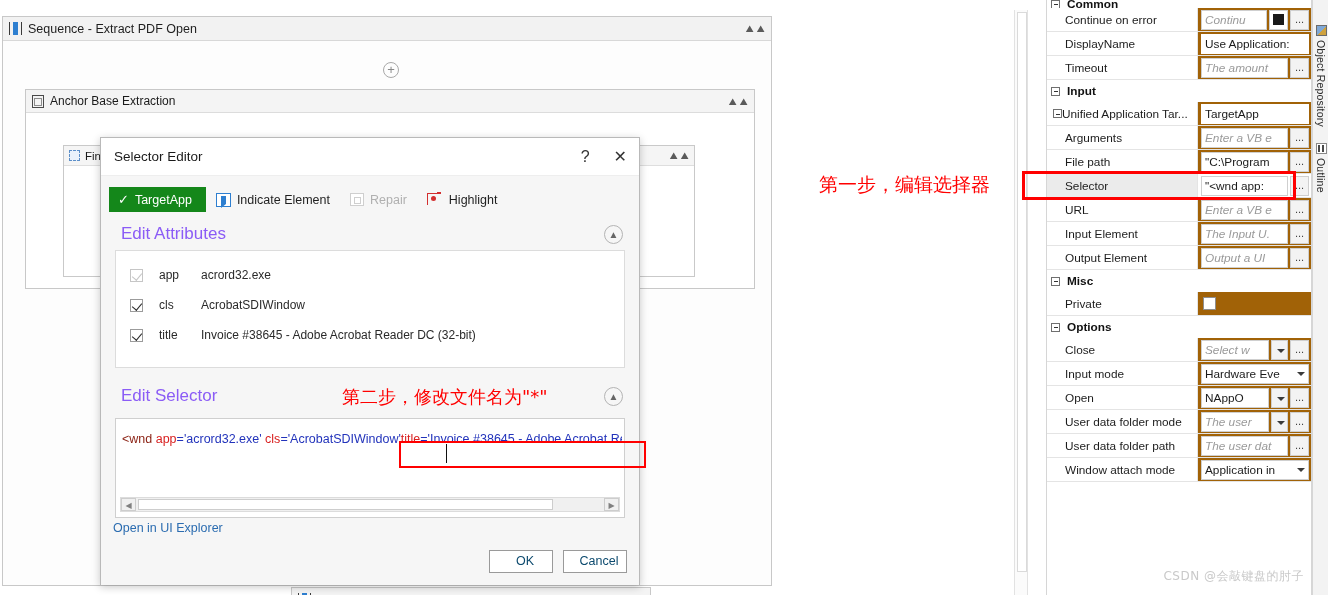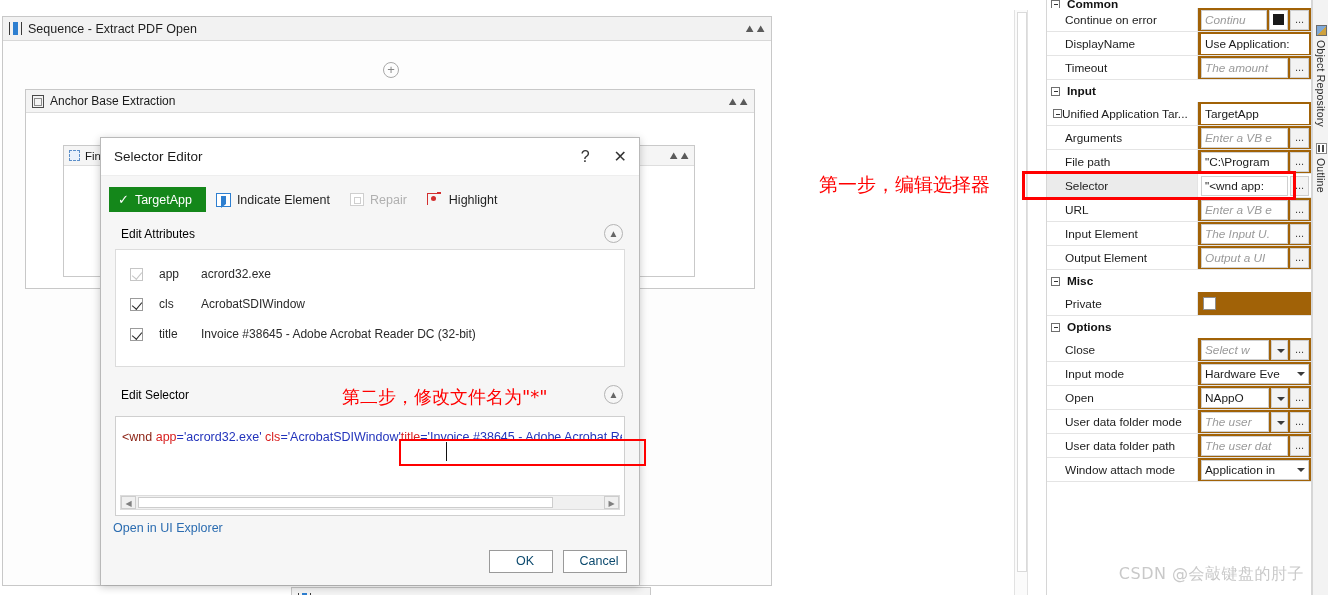--- a/index.html
+++ b/index.html
@@ -148,21 +148,21 @@
   }
   .ic-highlight { width: 16px; height: 14px; position: relative; }
   .ic-highlight i { position: absolute; left: 4px; top: 3px; width: 5px; height: 5px; background: #d32f2f; border-radius: 50%; }
   .ic-highlight b { position: absolute; left: 0; top: 0; width: 13px; height: 12px;
      border-top: 1.4px solid #d32f2f; border-left: 1.4px solid #d32f2f; }
   .ic-highlight b:after { content:""; position:absolute; right:-1.4px; top:-1.4px; width:4px; height:1.4px; background:#d32f2f; }
 
   .section-head {
     display: flex; align-items: center; padding: 12px 16px 6px 20px;
   }
-  .section-head .st { font-size: 12px; color: #000000; }
+  .section-head .st { font-size: 17px; color: #8b5cf6; }
   .collapse-circle {
     margin-left: auto; width: 19px; height: 19px; border-radius: 50%;
     border: 1px solid #b4b4b4; background: #f6f6f6; color: #666;
     font-size: 10px; line-height: 17px; text-align: center;
   }
   .attr-panel {
     margin: 0 14px; background: #ffffff; border: 1px solid #dcdcdc; height: 118px;
     padding: 9px 0 0 0;
   }
   .attr-row {
@@ -318,21 +318,21 @@
 
   
   .annot {
     position: absolute; color: #ff0000; font-size: 19px;
     font-family: "DejaVu Sans", sans-serif; white-space: nowrap;
   }
   #annot1 { left: 812px; top: 172px; margin-left: 7px; }
   #annot2 { left: 342px; top: 385px; font-size: 18px; }
   .watermark {
     position: absolute; right: 24px; bottom: 10px; color: #c9c9c9;
-    font-size: 16px; font-family: "DejaVu Sans", sans-serif; letter-spacing: 0.5px;
+    font-size: 12px; font-family: "DejaVu Sans", sans-serif; letter-spacing: 0.5px;
   }
 </style>
 </head>
 <body>
 
 <div id="root">
 
   <div id="canvas">
 
     <div class="seq-outer">

